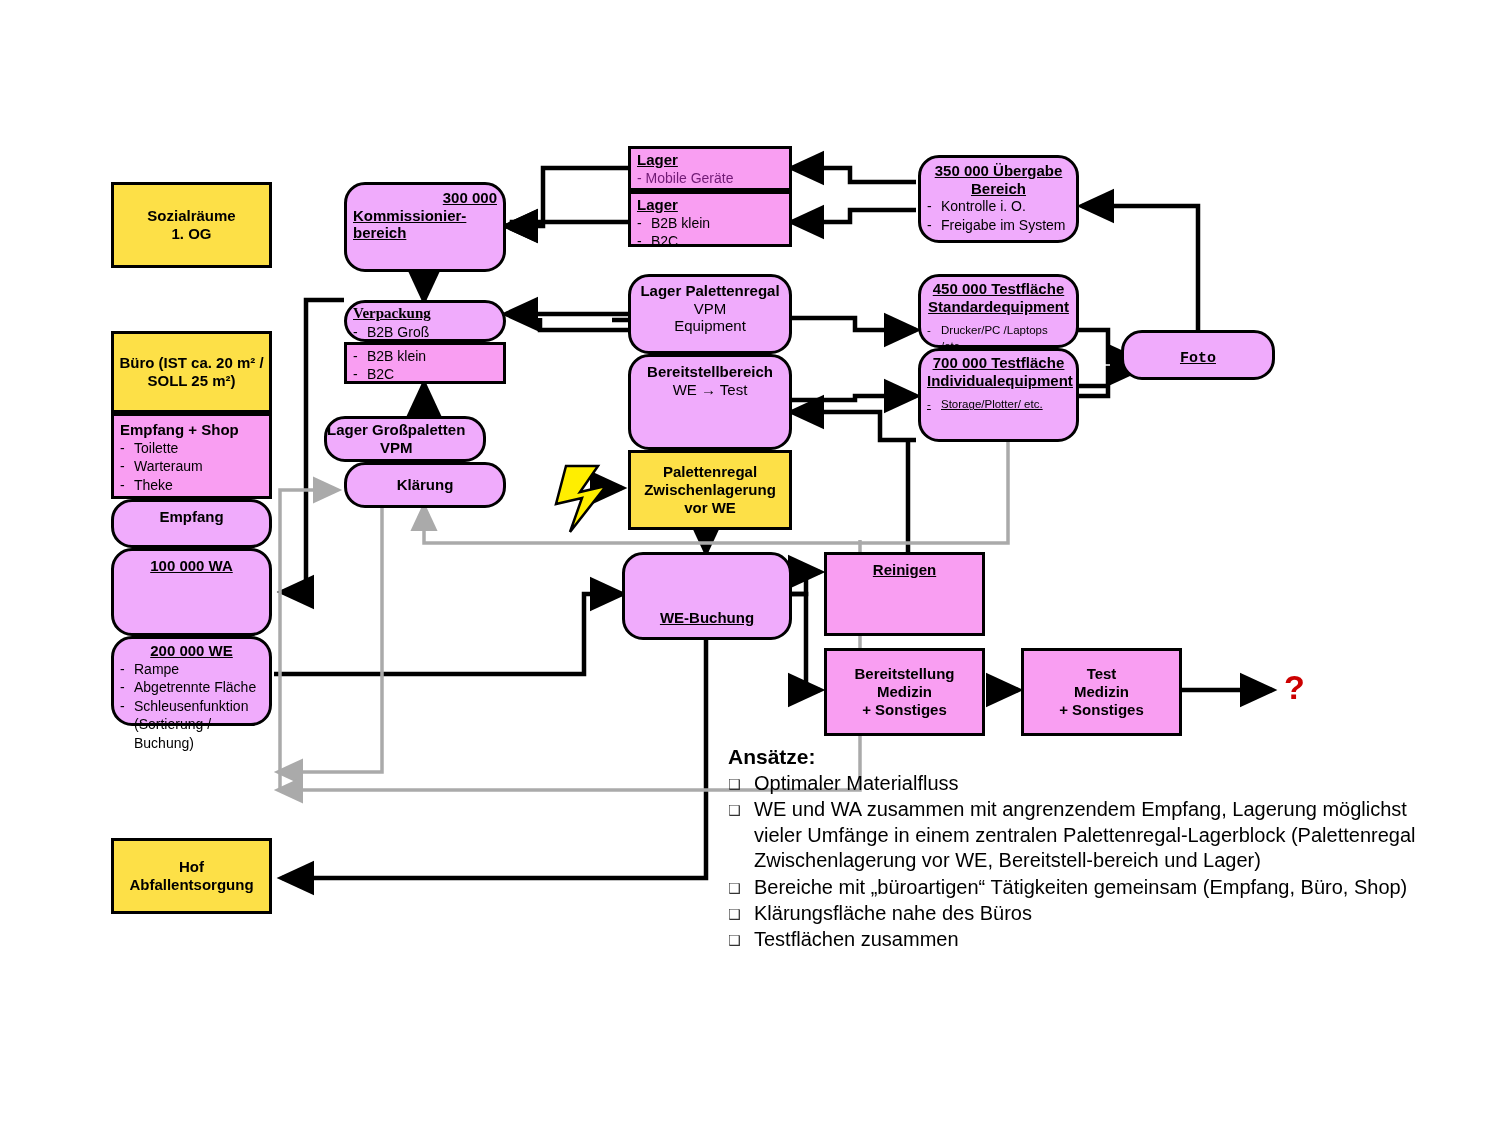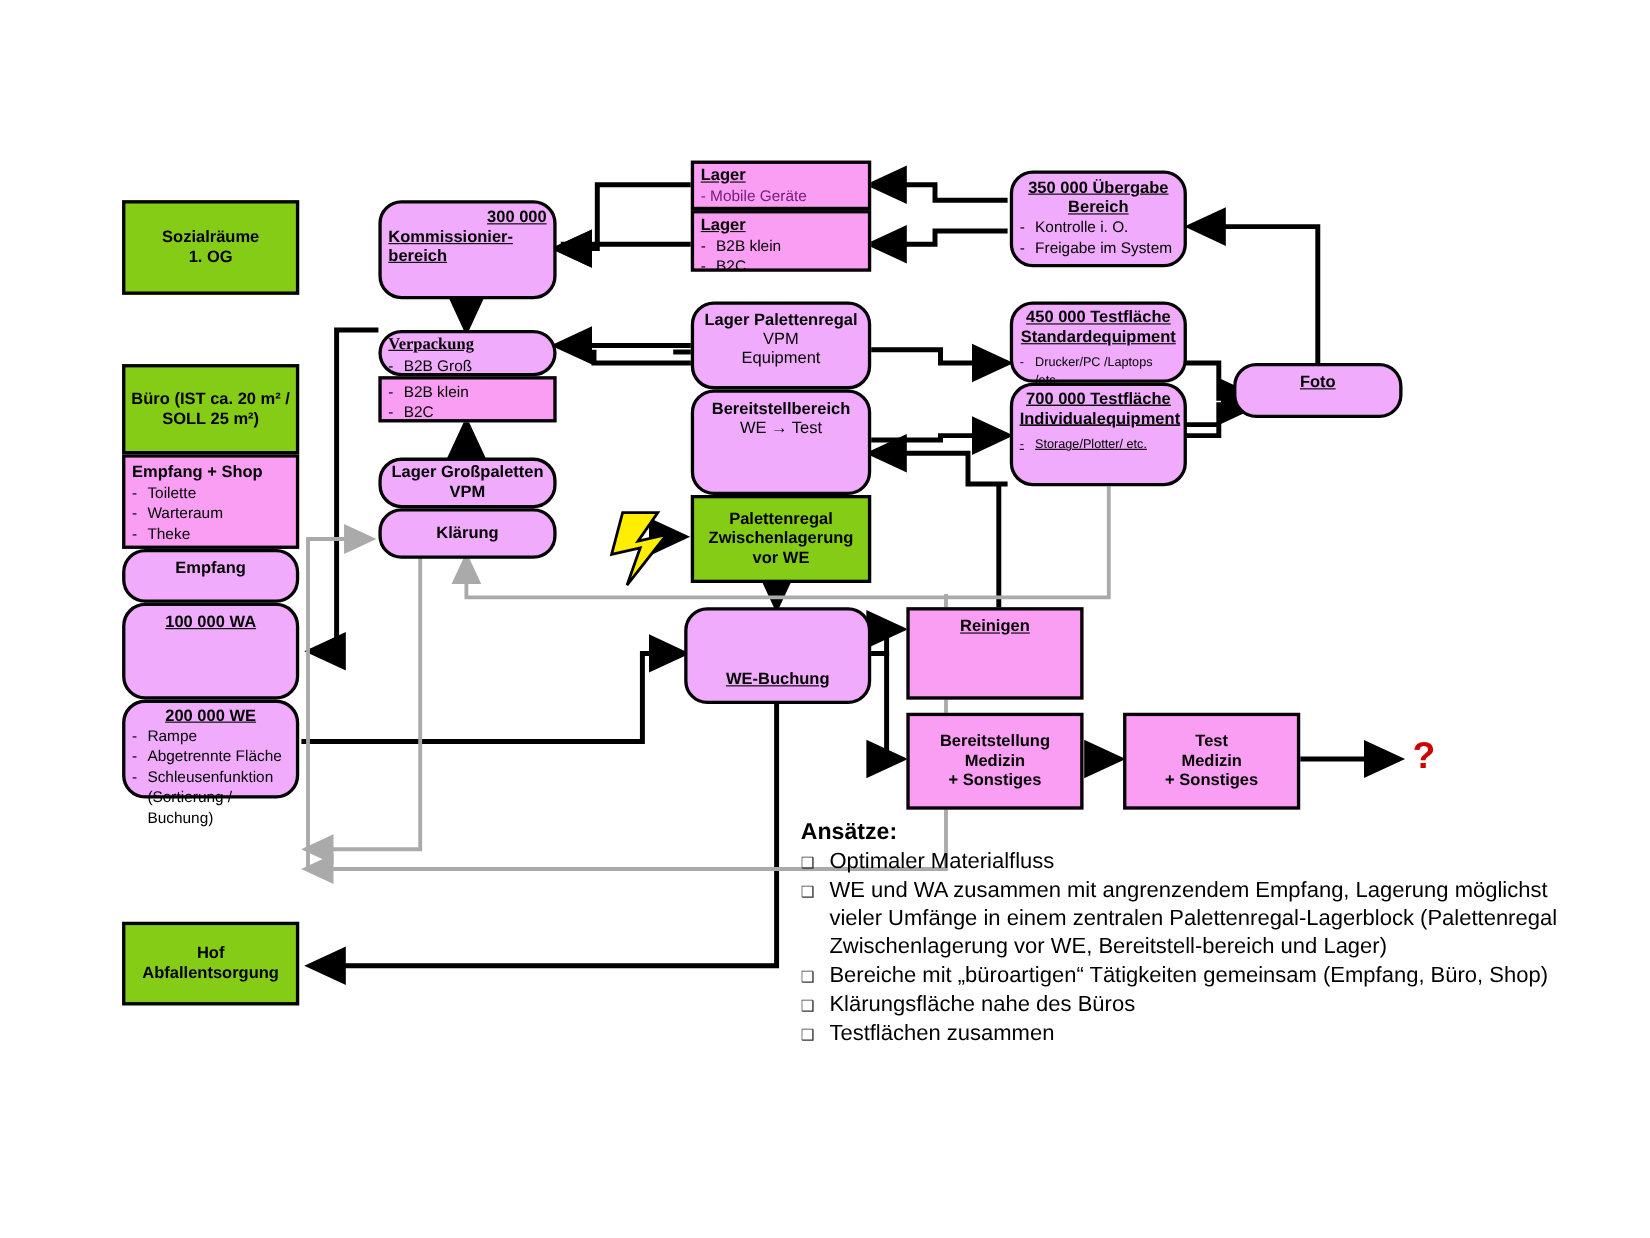--- a/index.html
+++ b/index.html
@@ -1,19 +1,19 @@
 <!DOCTYPE html>
 <html><head>
 <meta charset="utf-8">
 <style>
   html,body{margin:0;padding:0;background:#ffffff;}
   #stage{position:relative;width:1500px;height:1125px;background:#ffffff;
          font-family:"Liberation Sans","DejaVu Sans",sans-serif;overflow:hidden;}
   .box{position:absolute;box-sizing:border-box;border:3px solid #000;}
-  .green{background:#84cc16;}
+  .green{background:#fde047;}
   .orange{background:#f0abfc;border-radius:21px;}
   .pink{background:#f99ef2;}
   .hdr{font-weight:bold;font-size:15px;color:#000;text-align:center;line-height:1.18;}
   .hdr.u{text-decoration:underline;}
   .sub{font-size:14px;color:#701a75;line-height:1.3;}
   .ctr{text-align:center;}
   .pad{padding:5px 6px 0 6px;}
   .listrow{display:flex;font-size:14px;line-height:1.32;}
   .listrow .dash{width:14px;flex:0 0 14px;}
   .tiny{font-size:11.5px;}
@@ -220,21 +220,21 @@
           <span class="dash">-</span>
           <span>B2B klein</span>
         </div>
       <div class="listrow">
           <span class="dash">-</span>
           <span>B2C</span>
         </div>
     </div>
   </div>
 
-  <div class="box orange" style="left:344px;top:416px;width:162px;height:46px;display:flex;align-items:center;justify-content:center;">
+  <div class="box orange" style="left:324px;top:416px;width:162px;height:46px;display:flex;align-items:center;">
     <div class="hdr">
       <div>Lager Großpaletten</div>
       <div>VPM</div>
     </div>
   </div>
 
   <div class="box orange" style="left:344px;top:462px;width:162px;height:46px;display:flex;align-items:center;justify-content:center;">
     <div class="hdr">Klärung</div>
   </div>
 
@@ -317,21 +317,21 @@
       <div class="hdr u ctr">700 000 Testfläche</div>
       <div class="hdr u ctr">Individualequipment</div>
       <div class="listrow tiny" style="margin-top:8px;">
           <span class="dash">-</span>
           <span>Storage/Plotter/ etc.</span>
         </div>
     </div>
   </div>
 
   <div class="box orange" style="left:1121px;top:330px;width:154px;height:50px;">
-    <div class="hdr u" style="padding-top:6px;">Foto</div>
+    <div class="hdr u" style="padding-top:17px;font-family:Liberation Mono, monospace;">Foto</div>
   </div>
 
   <div class="box pink" style="left:824px;top:552px;width:161px;height:84px;">
     <div class="hdr u" style="padding-top:6px;">Reinigen</div>
   </div>
 
   <div class="box pink" style="left:824px;top:648px;width:161px;height:88px;display:flex;align-items:center;justify-content:center;">
     <div class="hdr">
       <div>Bereitstellung</div>
       <div>Medizin</div>

